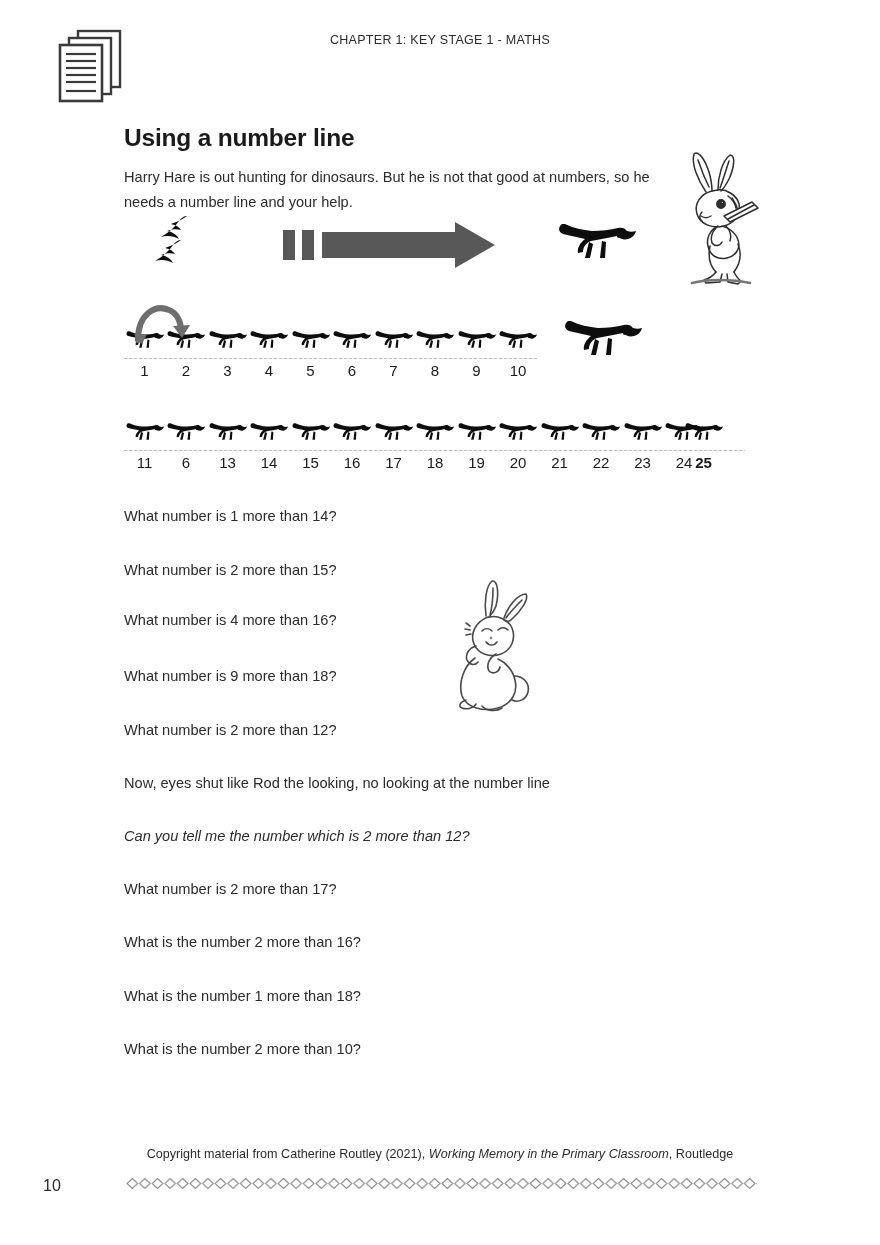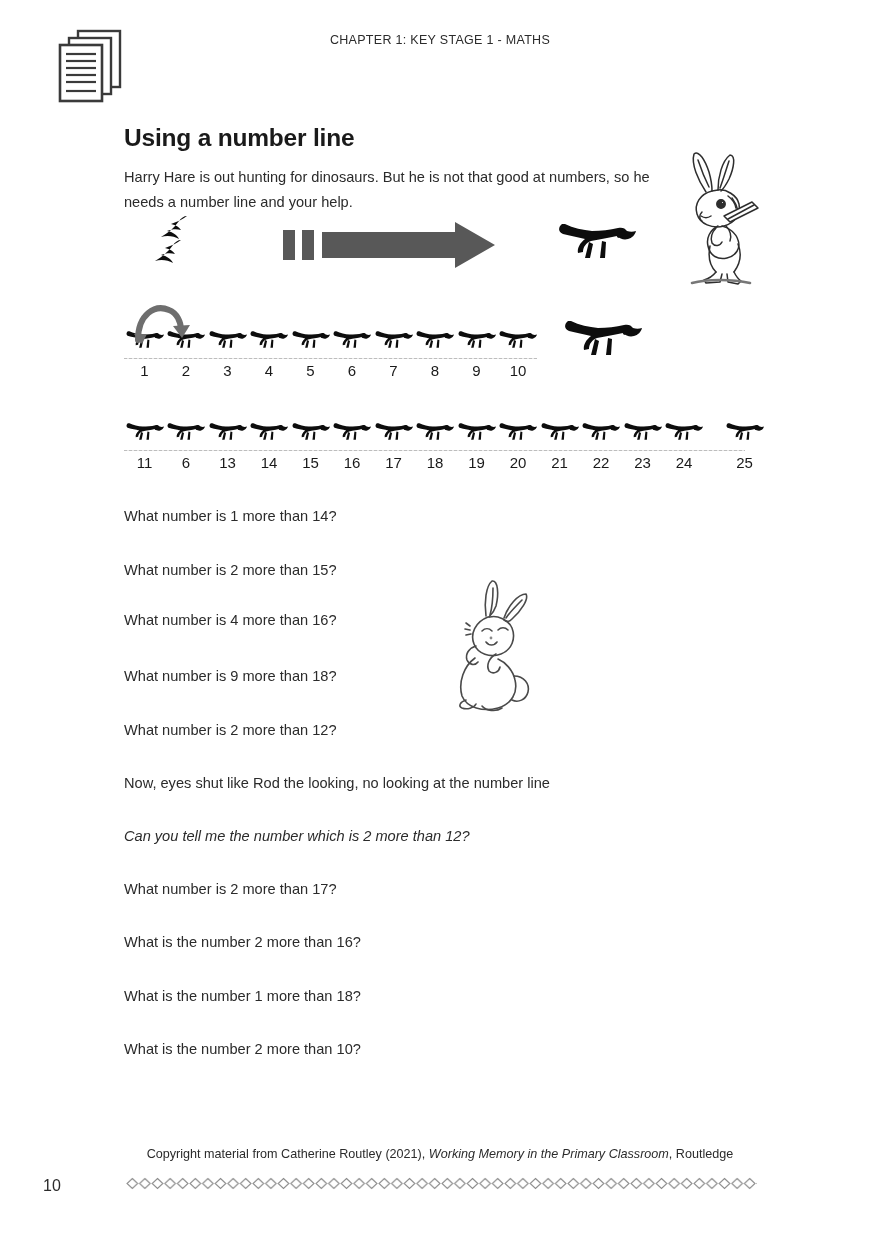--- a/index.html
+++ b/index.html
@@ -460,21 +460,21 @@
       </div>
       <div class="nl-cell" style="left: 539.5px;">
         <svg class="nl-dino" viewBox="0 0 82 44">
           <path d="M6 6 C2 9 2 14 7 16 C14 18 22 19 29 21 C24 25 21 30 22 35 L27 34 C27 29 30 25 35 23 C44 21 53 20 61 18 C64 21 68 22 72 21 C76 20 79 17 80 13 C77 14 74 14 71 13 C69 10 66 9 62 10 C54 12 45 13 36 13 C27 12 17 10 9 6 Z" fill="#0d0d0d"></path>
           <path d="M33 24 L29 40 L34 40 L37 26 Z" fill="#0d0d0d"></path>
           <path d="M46 23 L44 40 L49 40 L50 24 Z" fill="#0d0d0d"></path>
           <path d="M60 17 L67 13 L70 16 L62 20 Z" fill="#0d0d0d"></path>
         </svg>
         <span class="nl-label">24</span>
       </div>
-      <div class="nl-cell" style="left: 600px;">
+      <div class="nl-cell" style="left: 559px; font-weight: bold;">
         <svg class="nl-dino" viewBox="0 0 82 44">
           <path d="M6 6 C2 9 2 14 7 16 C14 18 22 19 29 21 C24 25 21 30 22 35 L27 34 C27 29 30 25 35 23 C44 21 53 20 61 18 C64 21 68 22 72 21 C76 20 79 17 80 13 C77 14 74 14 71 13 C69 10 66 9 62 10 C54 12 45 13 36 13 C27 12 17 10 9 6 Z" fill="#0d0d0d"></path>
           <path d="M33 24 L29 40 L34 40 L37 26 Z" fill="#0d0d0d"></path>
           <path d="M46 23 L44 40 L49 40 L50 24 Z" fill="#0d0d0d"></path>
           <path d="M60 17 L67 13 L70 16 L62 20 Z" fill="#0d0d0d"></path>
         </svg>
         <span class="nl-label">25</span>
       </div>
     </div>
 

